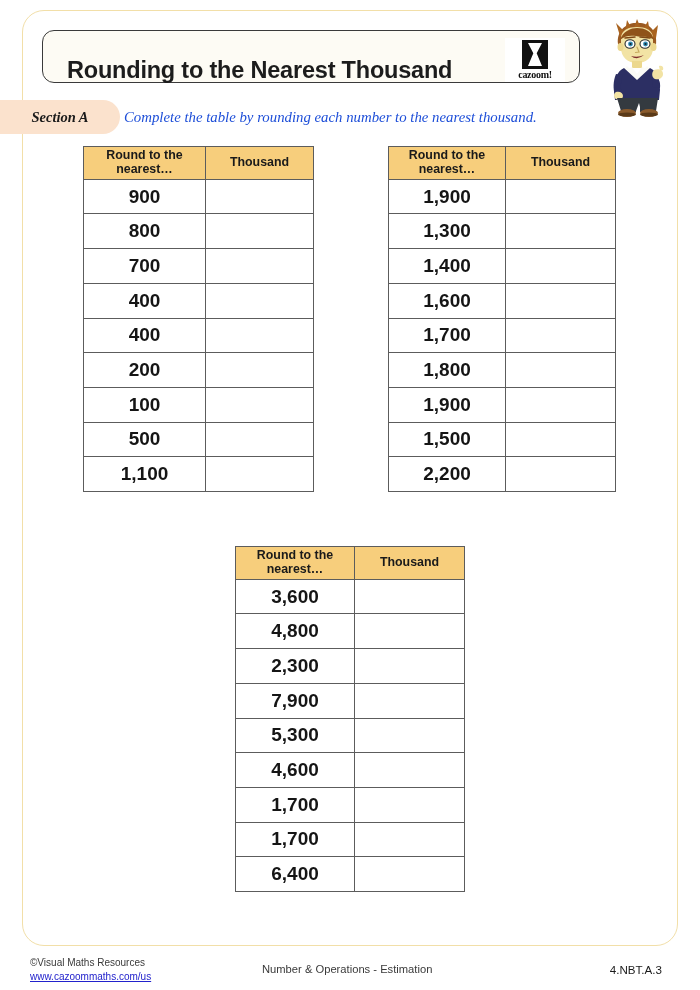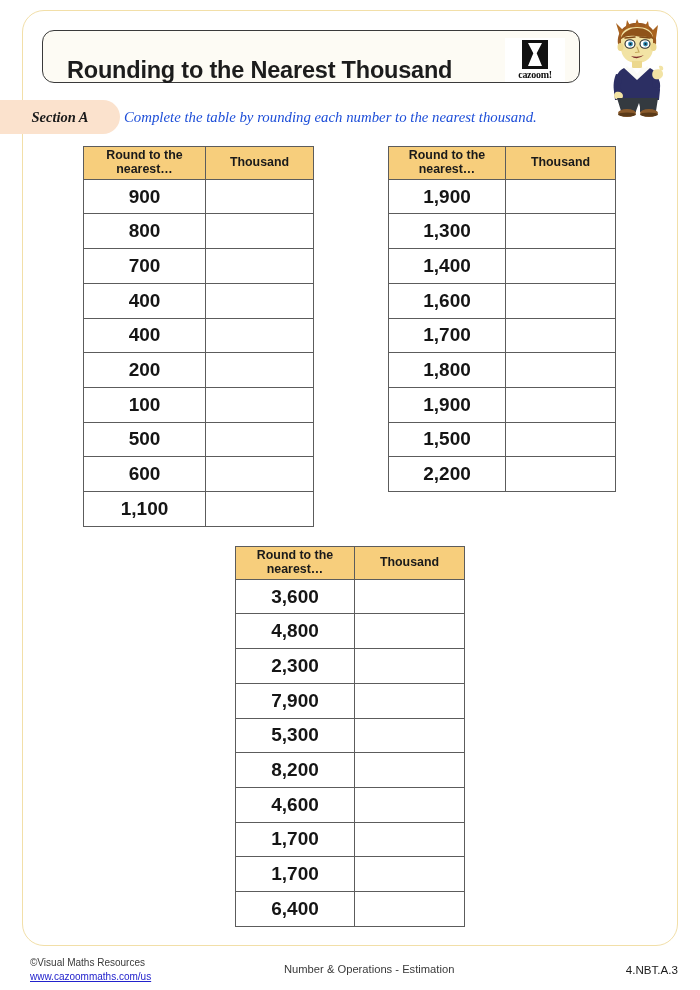--- a/index.html
+++ b/index.html
@@ -185,28 +185,28 @@
     color: #3a3a3a;
     line-height: 1.35;
   }
   .footer-link {
     color: #2222cc;
     text-decoration: underline;
     display: block;
   }
   .footer-center {
     position: absolute;
-    left: 262px;
+    left: 240px;
     top: 7px;
     font-size: 11.2px;
     color: #3a3a3a;
   }
   .footer-right {
     position: absolute;
-    right: 0px;
+    right: 16px;
     top: 7px;
     font-size: 11.6px;
     color: #1a1a1a;
     margin-left: 36px;
   }
 </style>
 </head>
 <body>
 
 <div class="page-frame"></div>
@@ -314,24 +314,20 @@
       </tr>
       <tr>
         <td class="col-num">100</td>
         <td class="col-ans"></td>
       </tr>
       <tr>
         <td class="col-num">500</td>
         <td class="col-ans"></td>
       </tr>
       <tr>
-        <td class="col-num">600</td>
-        <td class="col-ans"></td>
-      </tr>
-      <tr>
         <td class="col-num">1,100</td>
         <td class="col-ans"></td>
       </tr>
     </tbody>
   </table>
 <table class="wsheet-table" id="table-b">
     <thead>
       <tr>
         <th class="col-num">Round to the nearest…</th>
         <th class="col-ans">Thousand</th>
@@ -395,24 +391,20 @@
       <tr>
         <td class="col-num">2,300</td>
         <td class="col-ans"></td>
       </tr>
       <tr>
         <td class="col-num">7,900</td>
         <td class="col-ans"></td>
       </tr>
       <tr>
         <td class="col-num">5,300</td>
-        <td class="col-ans"></td>
-      </tr>
-      <tr>
-        <td class="col-num">8,200</td>
         <td class="col-ans"></td>
       </tr>
       <tr>
         <td class="col-num">4,600</td>
         <td class="col-ans"></td>
       </tr>
       <tr>
         <td class="col-num">1,700</td>
         <td class="col-ans"></td>
       </tr>

